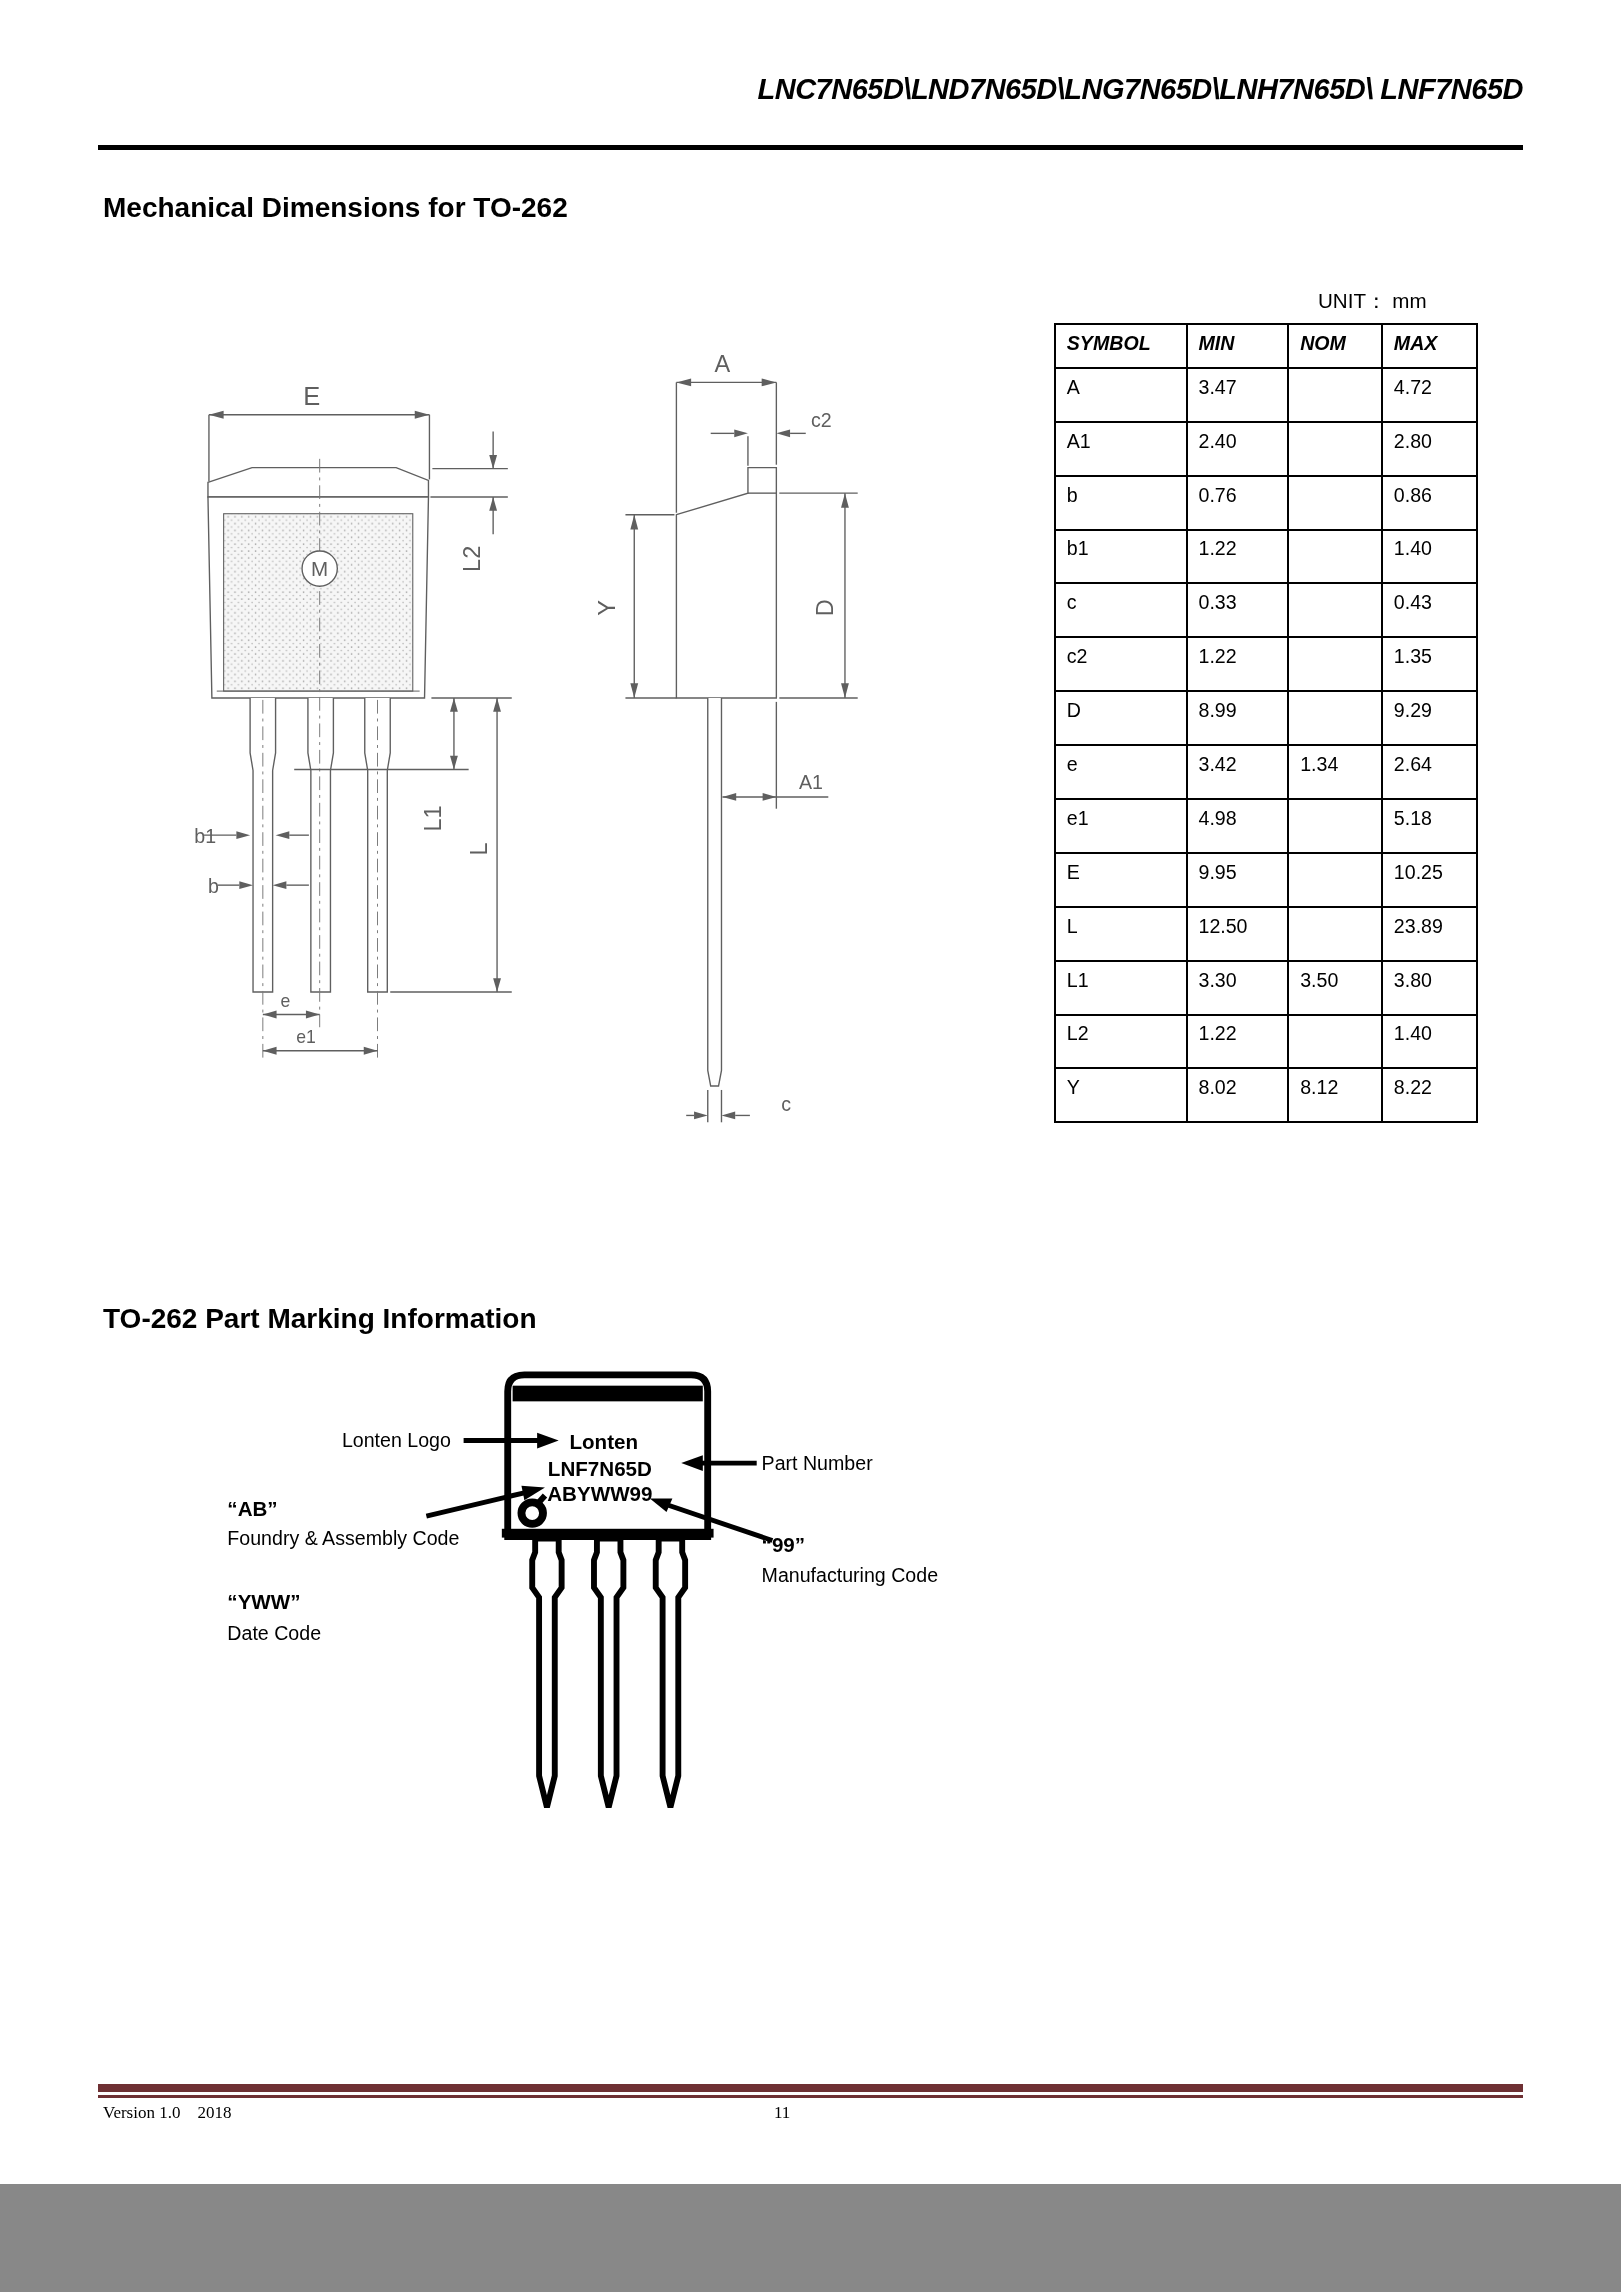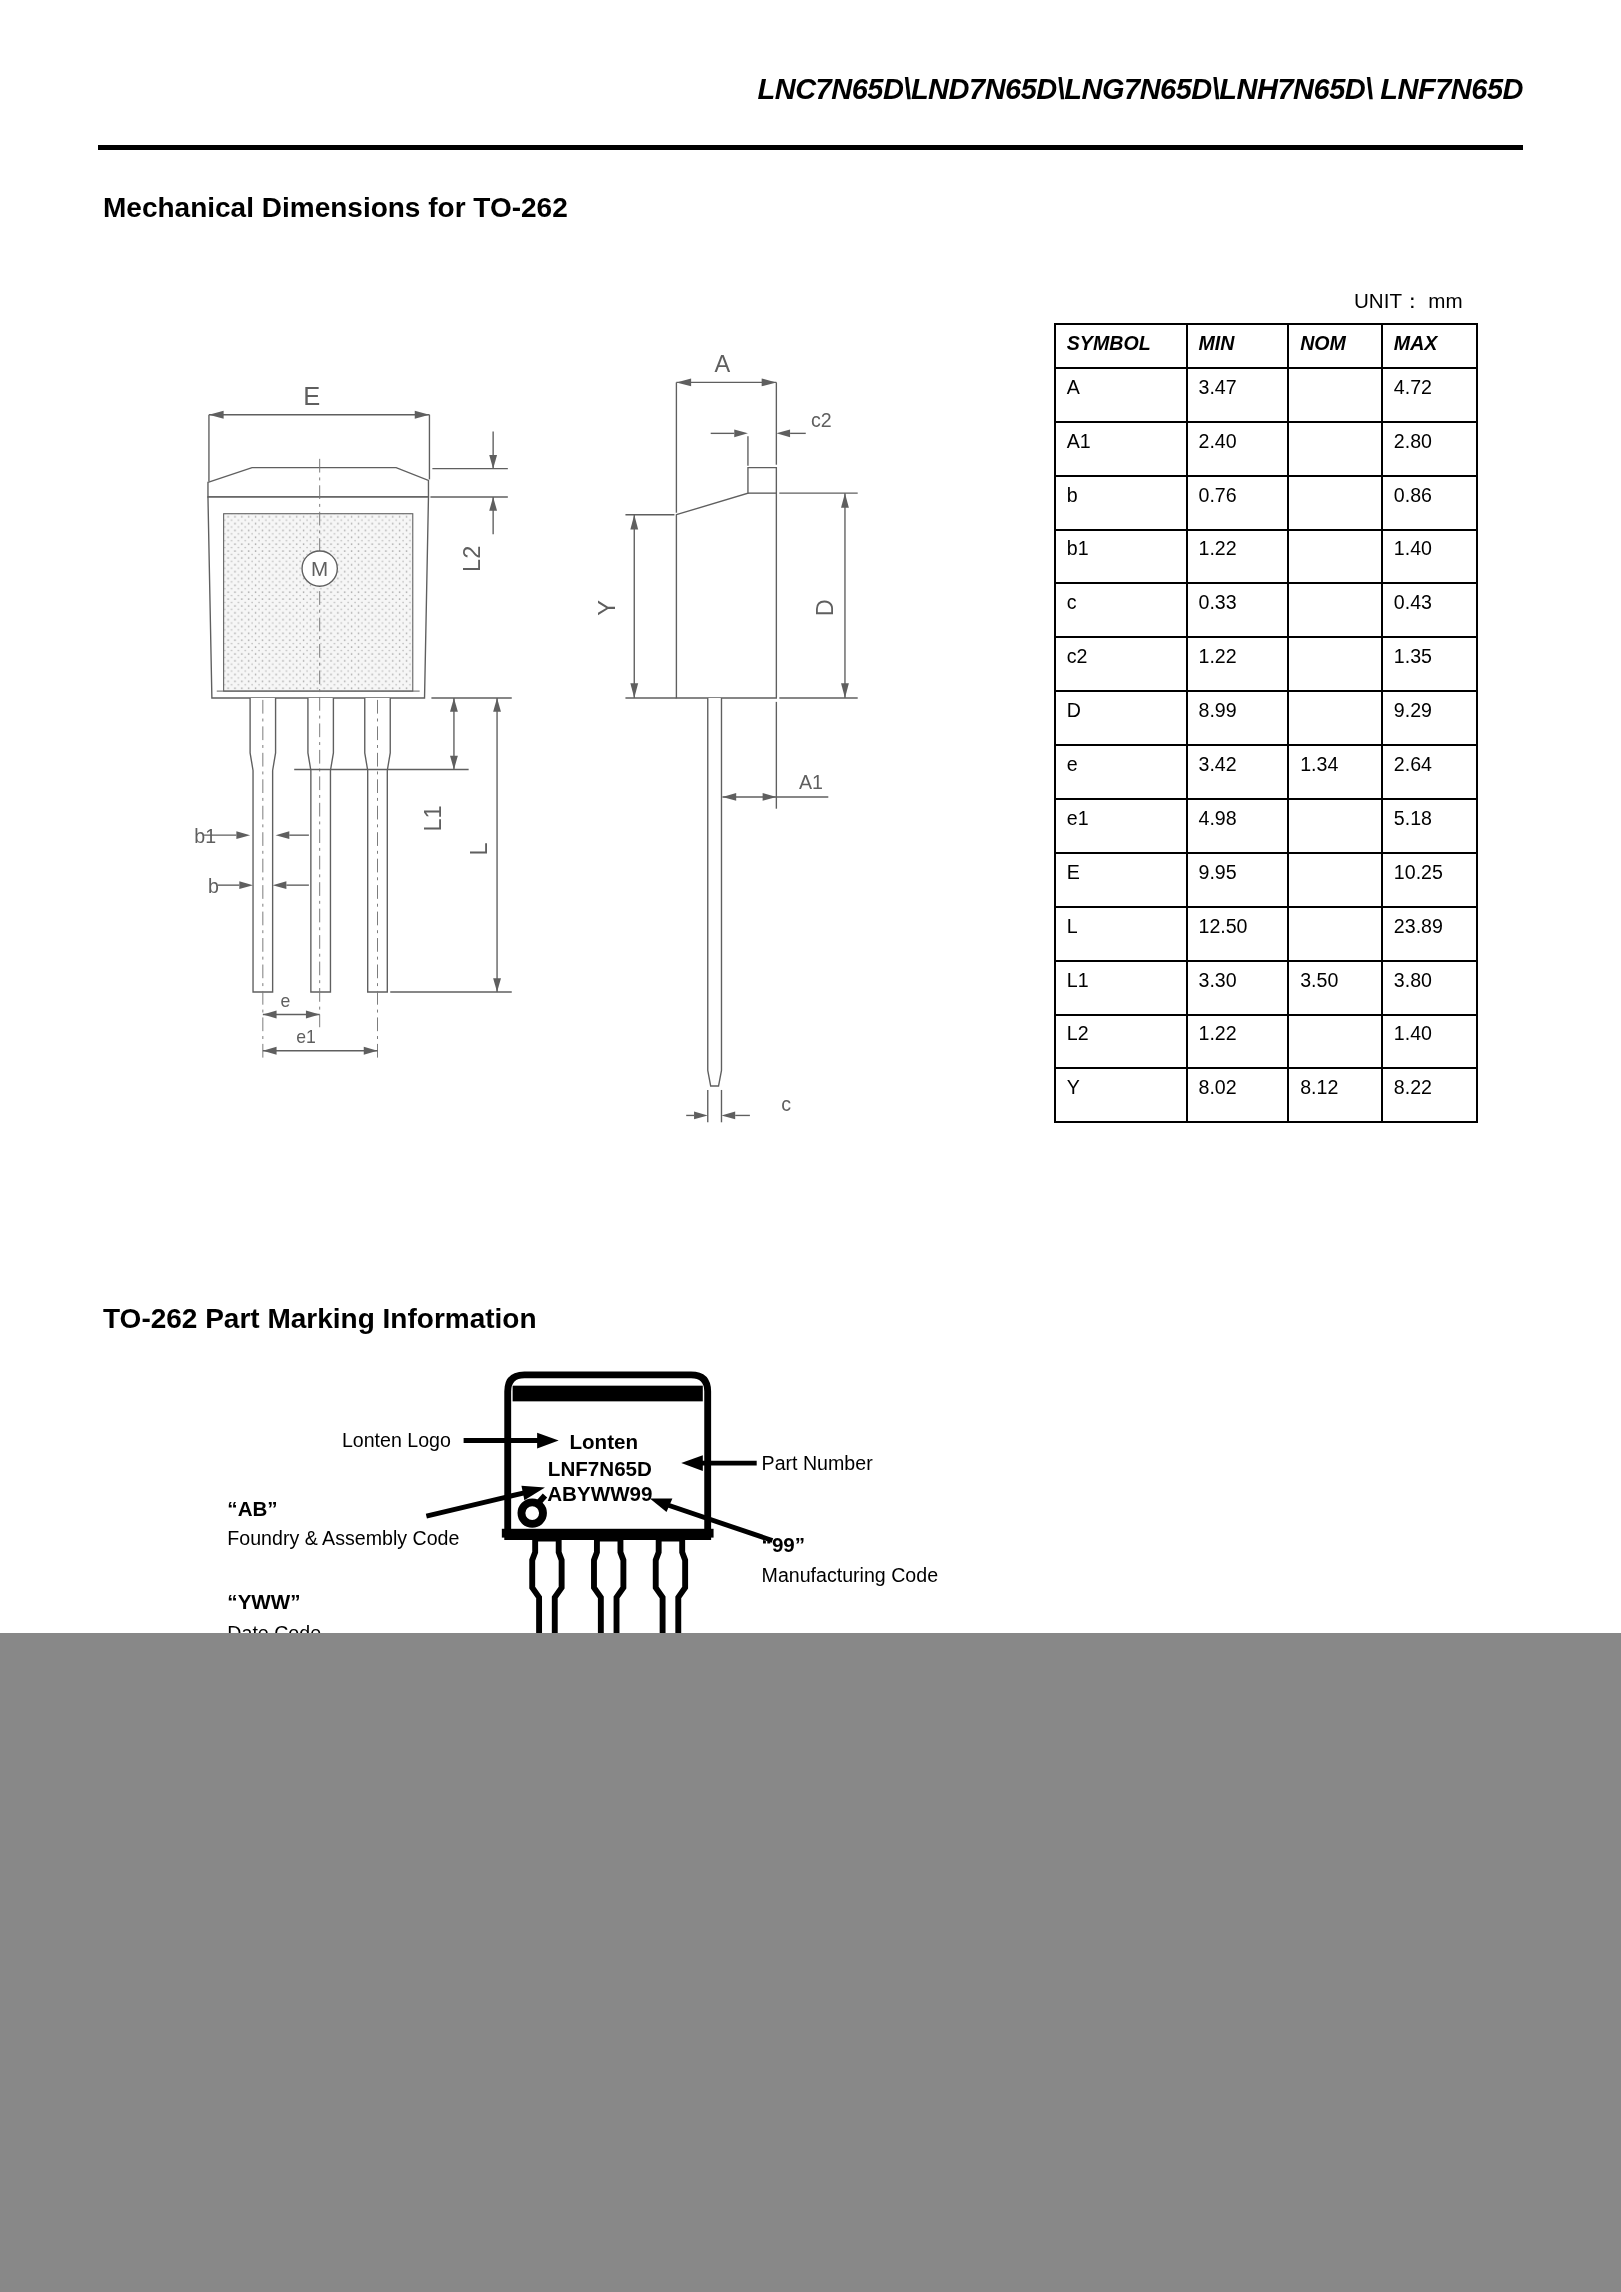--- a/index.html
+++ b/index.html
@@ -1,32 +1,32 @@
 <!DOCTYPE html>
 <html><head>
 <meta charset="utf-8">
 <style>
   html,body{margin:0;padding:0;background:#888;}
   #page{
-    position:relative;width:1621px;height:1633px;background:#ffffff;
+    position:relative;width:1621px;height:2184px;background:#ffffff;
     font-family:"Liberation Sans", sans-serif;color:#000;overflow:hidden;margin:0 auto;
   }
   .abs{position:absolute;}
   
   #header-title{
     left:98px;top:73px;width:1425px;text-align:right;
     font-size:29px;font-weight:bold;font-style:italic;letter-spacing:-0.5px;white-space:pre;
   }
   #header-rule{left:98px;top:145px;width:1425px;height:4.9px;background:#000;}
   
   .section-title{font-size:28px;font-weight:bold;}
   #mech-title{left:103px;top:192px;}
   #marking-title{left:103px;top:1303px;}
   
-  #unit-label{left:1318px;top:287px;font-size:20.6px;white-space:pre;margin-left:36px;}
+  #unit-label{left:1318px;top:287px;font-size:20.6px;white-space:pre;}
   
   #dim-table{left:1054px;top:323px;border-collapse:collapse;table-layout:fixed;}
   #dim-table td,#dim-table th{
     border:2px solid #000;vertical-align:top;text-align:left;
     padding:6.9px 3.9px 0 10.8px;font-size:19.6px;overflow:hidden;
   }
   #dim-table th{height:35px;font-weight:bold;font-style:italic;}
   #dim-table td{height:45px;font-weight:normal;}
   #dim-table{border:2.9px solid #000;}
   #dim-table tr.hdr th{border-bottom:2.9px solid #000;}

